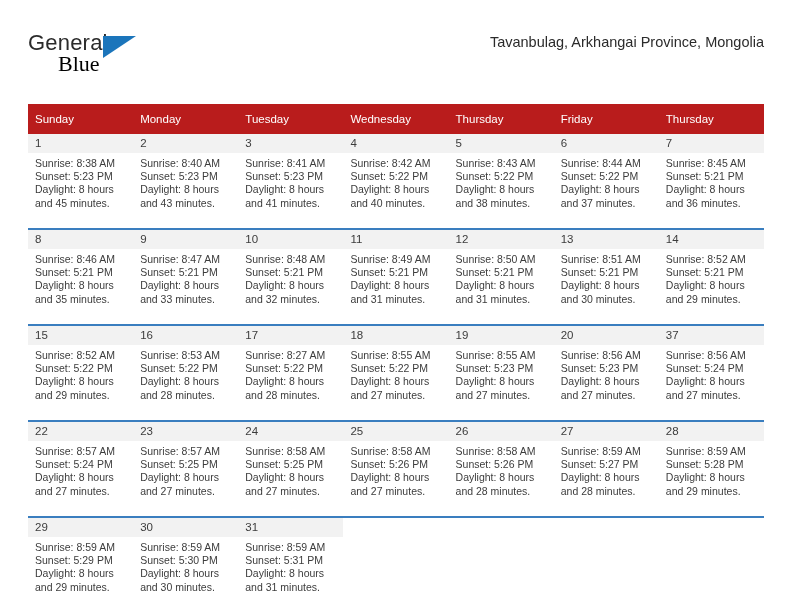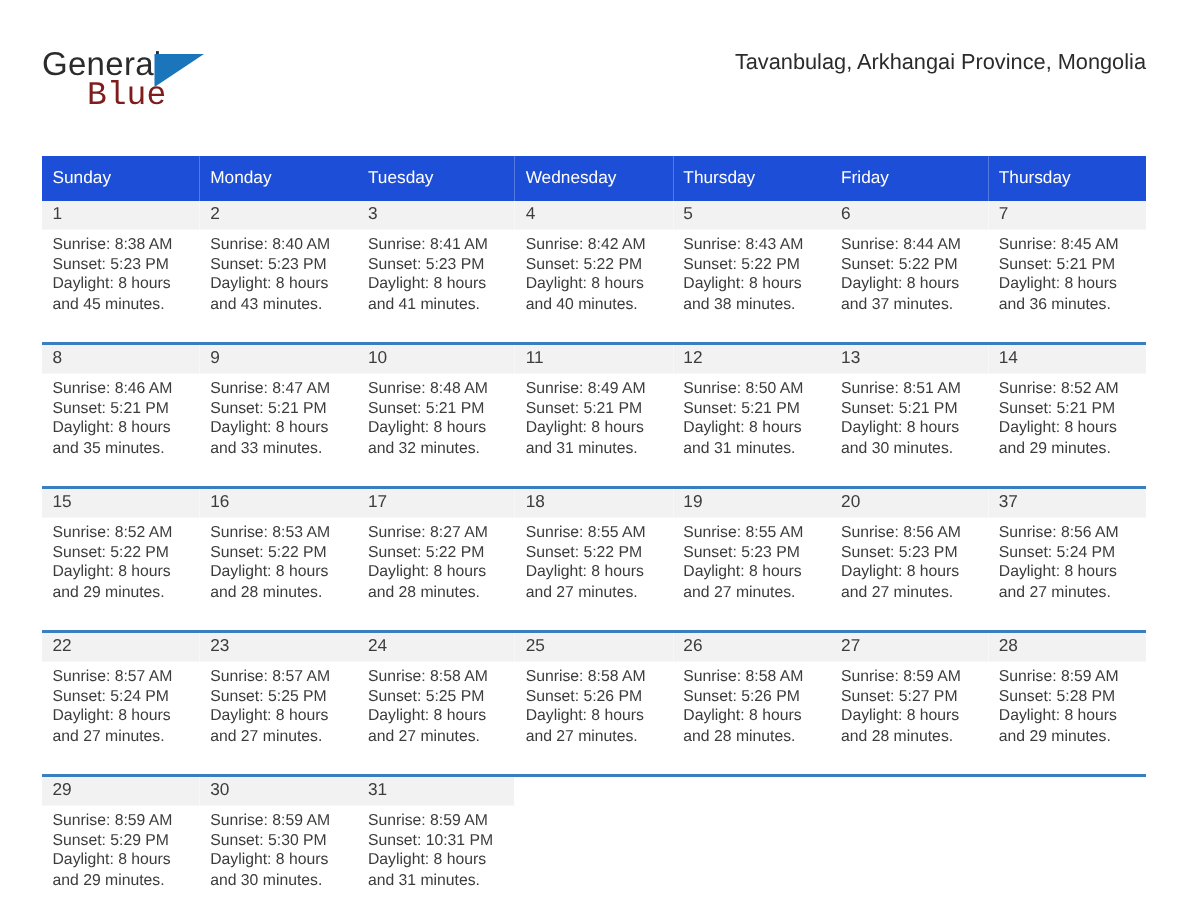--- a/index.html
+++ b/index.html
@@ -43,22 +43,22 @@
     font-size: 22px;
     letter-spacing: 0.2px;
     color: #2b2b2b;
     font-family: "Liberation Sans", sans-serif;
   }
   .logo-blue {
     position: absolute;
     left: 30px;
     top: 21px;
     font-size: 22px;
-    color: #7f1d1d;
-    font-family: Liberation Mono, monospace;
+    color: #000000;
+    font-family: Liberation Serif, serif;
   }
   .logo-tri {
     position: absolute;
     left: 75px;
     top: 6px;
     width: 0;
     height: 0;
     border-left: 33px solid #1b75bb;
     border-bottom: 22px solid transparent;
   }
@@ -88,21 +88,21 @@
   
   .cal {
     position: absolute;
     left: 28px;
     top: 104px;
     width: 736px;
     border-collapse: collapse;
     table-layout: fixed;
   }
   .cal th {
-    background: #1d4ed8;
+    background: #b91c1c;
     color: #ffffff;
     font-size: 11.5px;
     font-weight: normal;
     text-align: left;
     padding: 5px 0 5px 7px;
     height: 20px;
     border: none;
   }
   .week-sep td {
     height: 2px;
@@ -484,21 +484,21 @@
             <div>Sunrise: 8:59 AM</div>
             <div>Sunset: 5:30 PM</div>
             <div>Daylight: 8 hours</div>
             <div>and 30 minutes.</div>
           </div>
         </td>
         <td class="day">
           <div class="daynum">31</div>
           <div class="info">
             <div>Sunrise: 8:59 AM</div>
-            <div>Sunset: 10:31 PM</div>
+            <div>Sunset: 5:31 PM</div>
             <div>Daylight: 8 hours</div>
             <div>and 31 minutes.</div>
           </div>
         </td>
         <td class="day cell-empty">
           <div class="daynum empty"></div>
           <div class="info"></div>
         </td>
         <td class="day cell-empty">
           <div class="daynum empty"></div>

